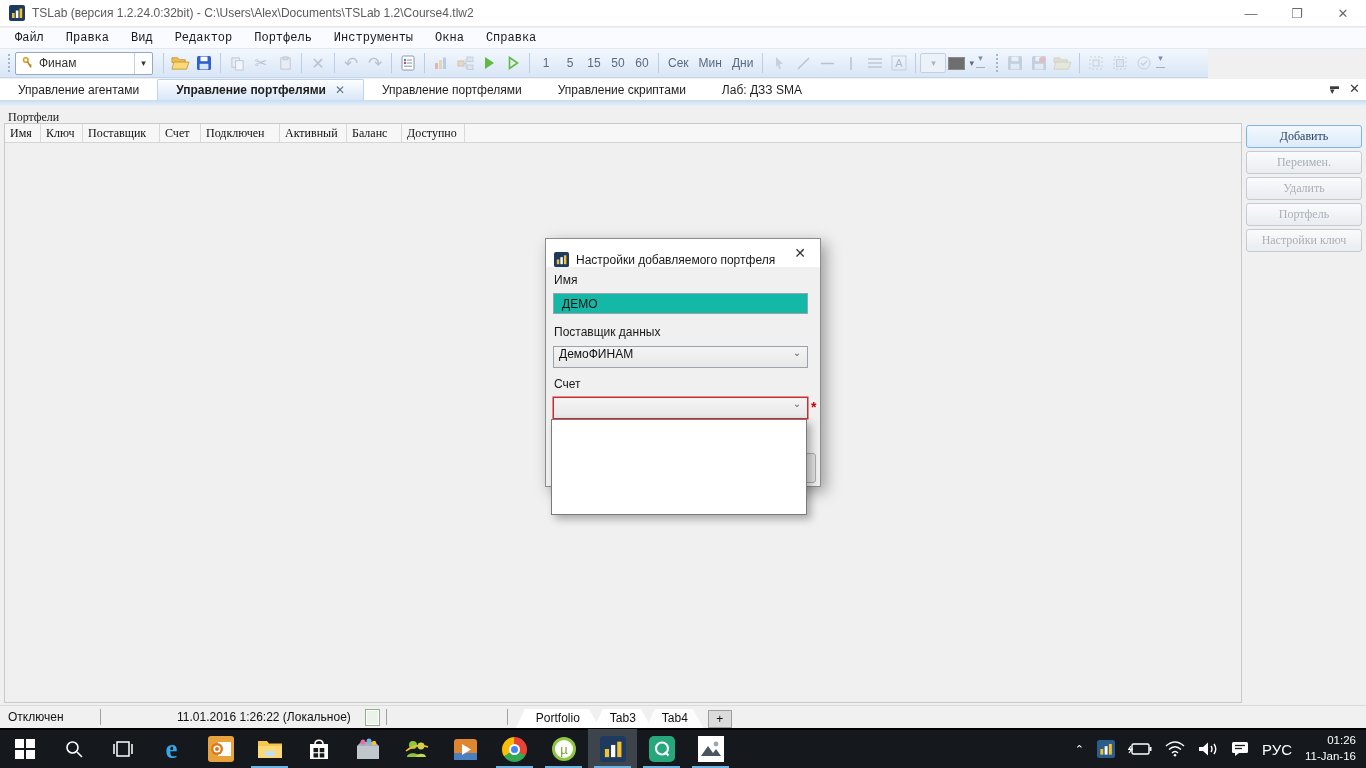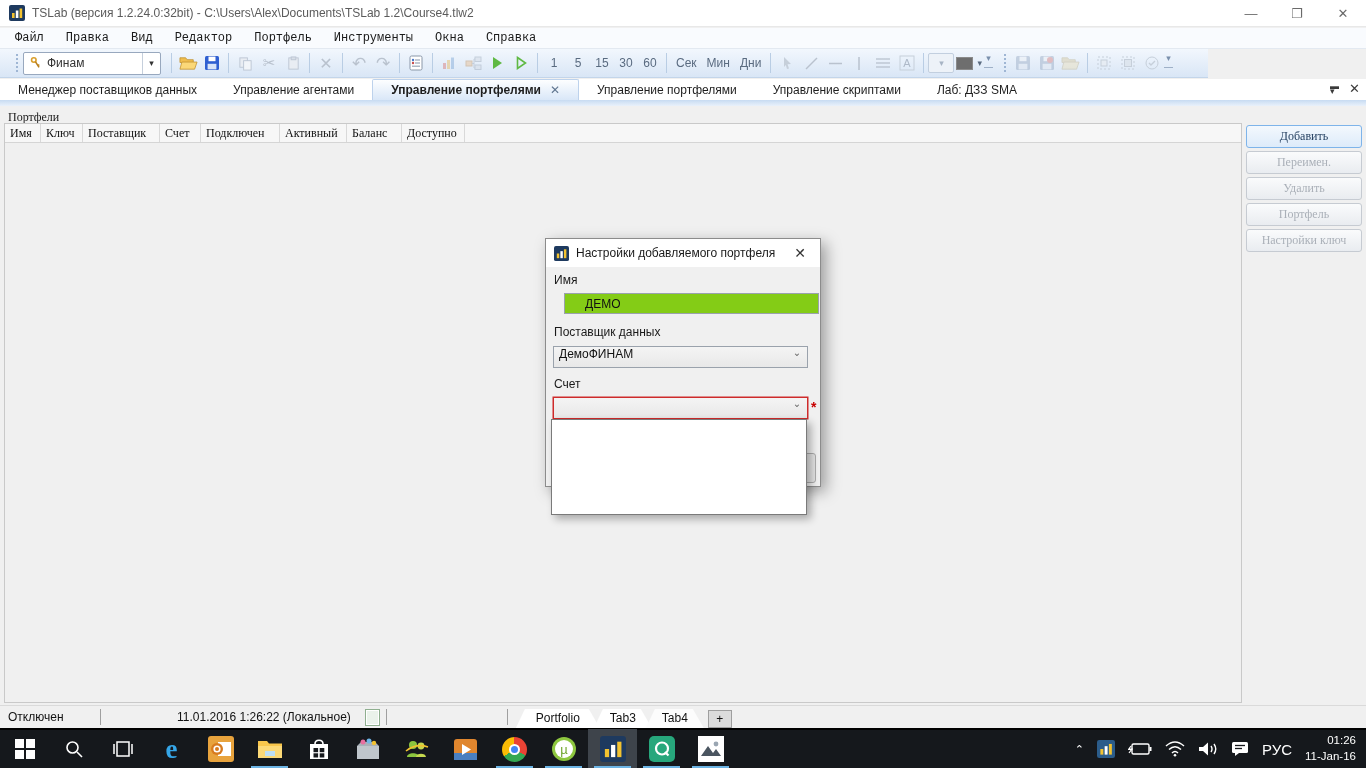--- a/index.html
+++ b/index.html
@@ -11,21 +11,21 @@
   .titlebar .logo { margin:0 7px 0 9px; width:16px; height:16px; }
   .titlebar .title { color:#5B5B5B; font-size:12px; }
   .caption-btns { position:absolute; right:0; top:0; height:27px; display:flex; }
   .cap-btn { width:46px; height:27px; display:flex; align-items:center; justify-content:center; color:#6A6A6A; font-size:13px; }
 
   
   .menubar { position:absolute; left:0; top:28px; width:1366px; height:21px; background:#F9FBFE; display:flex; align-items:center; padding-left:4px; border-bottom:1px solid #E3E9F1; }
   .menu-item { padding:2px 11px; color:#1A1A1A; cursor:default;font-family:Liberation Mono, monospace; }
 
   
-  .toolbar { position:absolute; left:0; top:49px; width:1208px; height:29px; background:linear-gradient(#F2F7FD,#D9E6F6); border-bottom:1px solid #C3D5EA; display:flex; align-items:center; padding:0 12px; }
+  .toolbar { position:absolute; left:0; top:49px; width:1208px; height:29px; background:linear-gradient(#F2F7FD,#D9E6F6); border-bottom:1px solid #C3D5EA; display:flex; align-items:center; padding:0 4px; }
   .grip { width:5px; height:20px; margin:0 3px; background-image:radial-gradient(circle,#9FB6D4 1px, transparent 1.2px); background-size:4px 4px; }
   .tb-sep { width:1px; height:20px; background:#B9CDE4; margin:0 4px; }
   .tb-btn { height:24px; min-width:24px; display:flex; align-items:center; justify-content:center; border-radius:3px; padding:0 2px; }
   .tb-text { color:#5A6B80; padding:0 5px; font-size:12px; }
   .provider-combo { height:23px; width:138px; background:#FFF; border:1px solid #98A8BE; display:flex; align-items:center; border-radius:2px; margin-right:6px; }
   .provider-combo .txt { flex:1; padding-left:4px; color:#333; }
   .provider-combo .arrow { width:18px; height:100%; border-left:1px solid #C5CFDC; display:flex; align-items:center; justify-content:center; color:#333; font-size:9px; }
   .gray-glyph { color:#B9C2CE; font-size:15px; }
   .swatch { width:17px; height:13px; background:#6E6E6E; border:1px solid #8A8A8A; }
   .mini-combo { width:26px; height:20px; background:#EDF2F8; border:1px solid #C2CFDF; border-radius:2px; display:flex; align-items:center; justify-content:center; color:#A7B4C4; font-size:9px; }
@@ -46,26 +46,26 @@
   .thead { display:flex; height:19px; background:#F7F7F7; border-bottom:1px solid #D5D5D5; }
   .th { display:flex; align-items:center; padding-left:5px; border-right:1px solid #D9D9D9; color:#111; }
 
   
   .side-panel { position:absolute; left:1246px; top:19px; width:116px; display:flex; flex-direction:column; gap:3px; }
   .side-btn { height:23px; border:1px solid #C6CBD2; border-radius:3px; background:linear-gradient(#FAFBFC,#E9ECF0); display:flex; align-items:center; justify-content:center; color:#AAB0B8; }
   .side-btn.enabled { border-color:#7EB4EA; background:linear-gradient(#F3F8FD,#DDEBFA); color:#1E3A5B; }
 
   
   .dialog { position:absolute; left:545px; top:238px; width:276px; height:249px; background:#F0F0F0; border:1px solid #8C8C8C; box-shadow:5px 5px 14px rgba(0,0,0,0.35); }
-  .dlg-title { height:28px; background:#FFFFFF; display:flex; align-items:center; }
+  .dlg-title { height:28px; background:#FFFFFF; display:flex; align-items:flex-end; }
   .dlg-title .logo { width:15px; height:15px; margin:0 7px 0 8px; }
   .dlg-title .txt { flex:1; color:#1A1A1A; }
   .dlg-close { width:40px; height:28px; display:flex; align-items:center; justify-content:center; color:#333; font-size:14px; }
   .dlg-label { position:absolute; left:8px; color:#1A1A1A; }
-  .dlg-input { position:absolute; left:18px; width:255px; height:21px; border:1px solid #9AA2AC; background:#84cc16; padding:0 20px; font-family:"Liberation Sans",sans-serif; font-size:12px; color:#111; }
+  .dlg-input { position:absolute; left:7px; width:255px; height:21px; border:1px solid #9AA2AC; background:#14b8a6; padding:0 8px; font-family:"Liberation Sans",sans-serif; font-size:12px; color:#111; }
   .dlg-combo { position:absolute; left:7px; width:255px; height:22px; border:1px solid #9AA2AC; background:linear-gradient(#F4F4F4,#E8E8E8); display:flex; align-items:flex-start; }
   .dlg-combo .txt { flex:1; padding-left:5px; color:#111; }
   .dlg-combo .chev { width:20px; text-align:center; color:#666; font-size:10px; }
   .dlg-combo.error { border:1px solid #CE2B2B; box-shadow:0 0 0 0.5px #CE2B2B; }
   .req-star { position:absolute; left:265px; color:#C80000; font-weight:bold; font-size:14px; }
   .hidden-ok { position:absolute; left:215px; top:214px; width:55px; height:30px; background:#E3E3E3; border:1px solid #ACACAC; border-radius:3px; z-index:1; }
   .dropdown-popup { position:absolute; left:551px; top:419px; width:256px; height:96px; background:#FFFFFF; border:1px solid #7A7A7A; box-shadow:4px 4px 8px rgba(0,0,0,0.3); z-index:5; }
 
   
   .statusbar { position:absolute; left:0; top:705px; width:1366px; height:23px; background:#F0F0F0; border-top:1px solid #DADADA; display:flex; align-items:center; }
@@ -203,21 +203,21 @@
       </div>
     <div class="tb-btn enabled">
         <svg width="13" height="14" viewBox="0 0 13 14">
           <path d="M2.5 1.5 L10.5 7 L2.5 12.5 Z" fill="none" stroke="#5FB943" stroke-width="1.6"></path>
         </svg>
       </div>
     <div class="tb-sep"></div>
     <span class="tb-btn enabled tb-text">1</span>
     <span class="tb-btn enabled tb-text">5</span>
     <span class="tb-btn enabled tb-text">15</span>
-    <span class="tb-btn enabled tb-text">30</span>
+    <span class="tb-btn enabled tb-text">50</span>
     <span class="tb-btn enabled tb-text">60</span>
     <div class="tb-sep"></div>
     <span class="tb-btn enabled tb-text">Сек</span>
     <span class="tb-btn enabled tb-text">Мин</span>
     <span class="tb-btn enabled tb-text">Дни</span>
     <div class="tb-sep"></div>
     <div class="tb-btn">
         <svg width="13" height="14" viewBox="0 0 13 14">
           <path d="M3 1 L10 8 L6.5 8.3 L8 12.5 L6 13 L4.8 9 L3 11 Z" fill="#C6CFDA"></path>
         </svg>
@@ -295,23 +295,20 @@
     <div class="tb-btn">
         <svg width="16" height="16" viewBox="0 0 16 16">
           <circle cx="8" cy="8" r="6" fill="none" stroke="#C6CFDA"></circle>
           <path d="M5 8 l2 2 l4-4" stroke="#C6CFDA" fill="none" stroke-width="1.4"></path>
         </svg>
       </div>
     <div class="chevron-more">▾<br>―</div>
   </div>
 
   <div class="tabstrip">
-    <div class="doc-tab">
-        <span>Менеджер поставщиков данных</span>
-      </div>
     <div class="doc-tab">
         <span>Управление агентами</span>
       </div>
     <div class="doc-tab active">
         <span>Управление портфелями</span>
         <span class="close-x">✕</span>
       </div>
     <div class="doc-tab">
         <span>Управление портфелями</span>
       </div>

